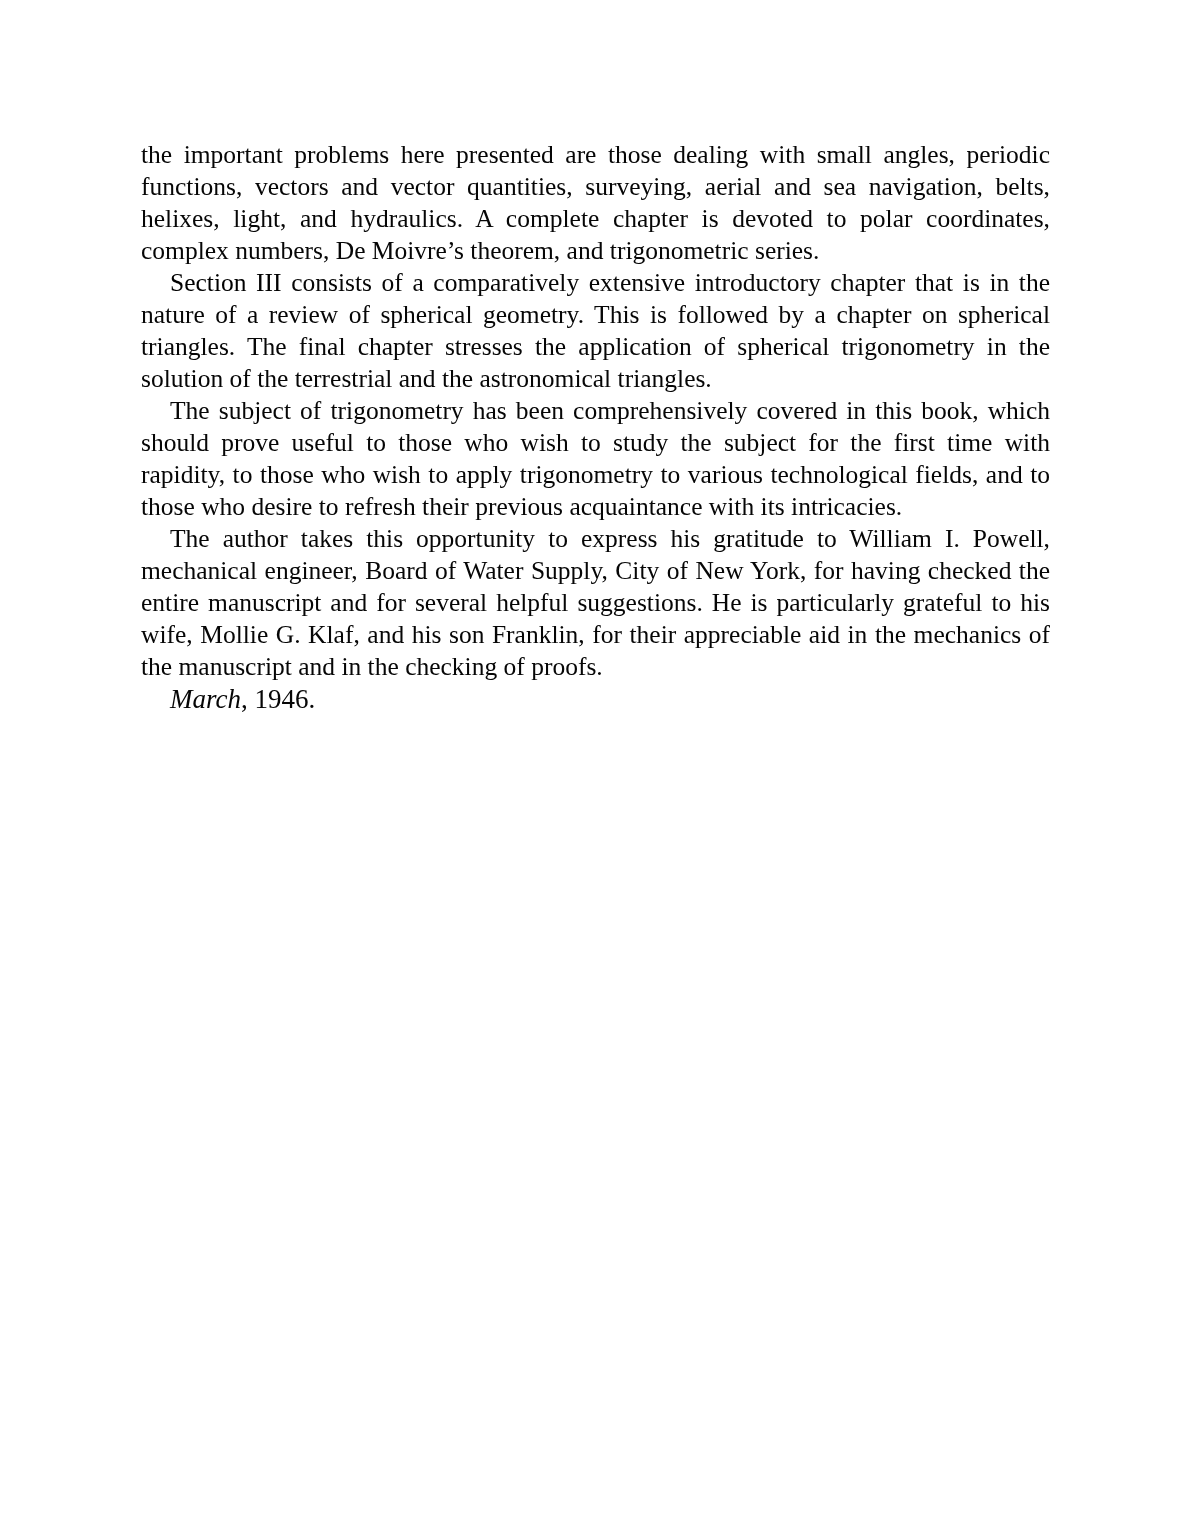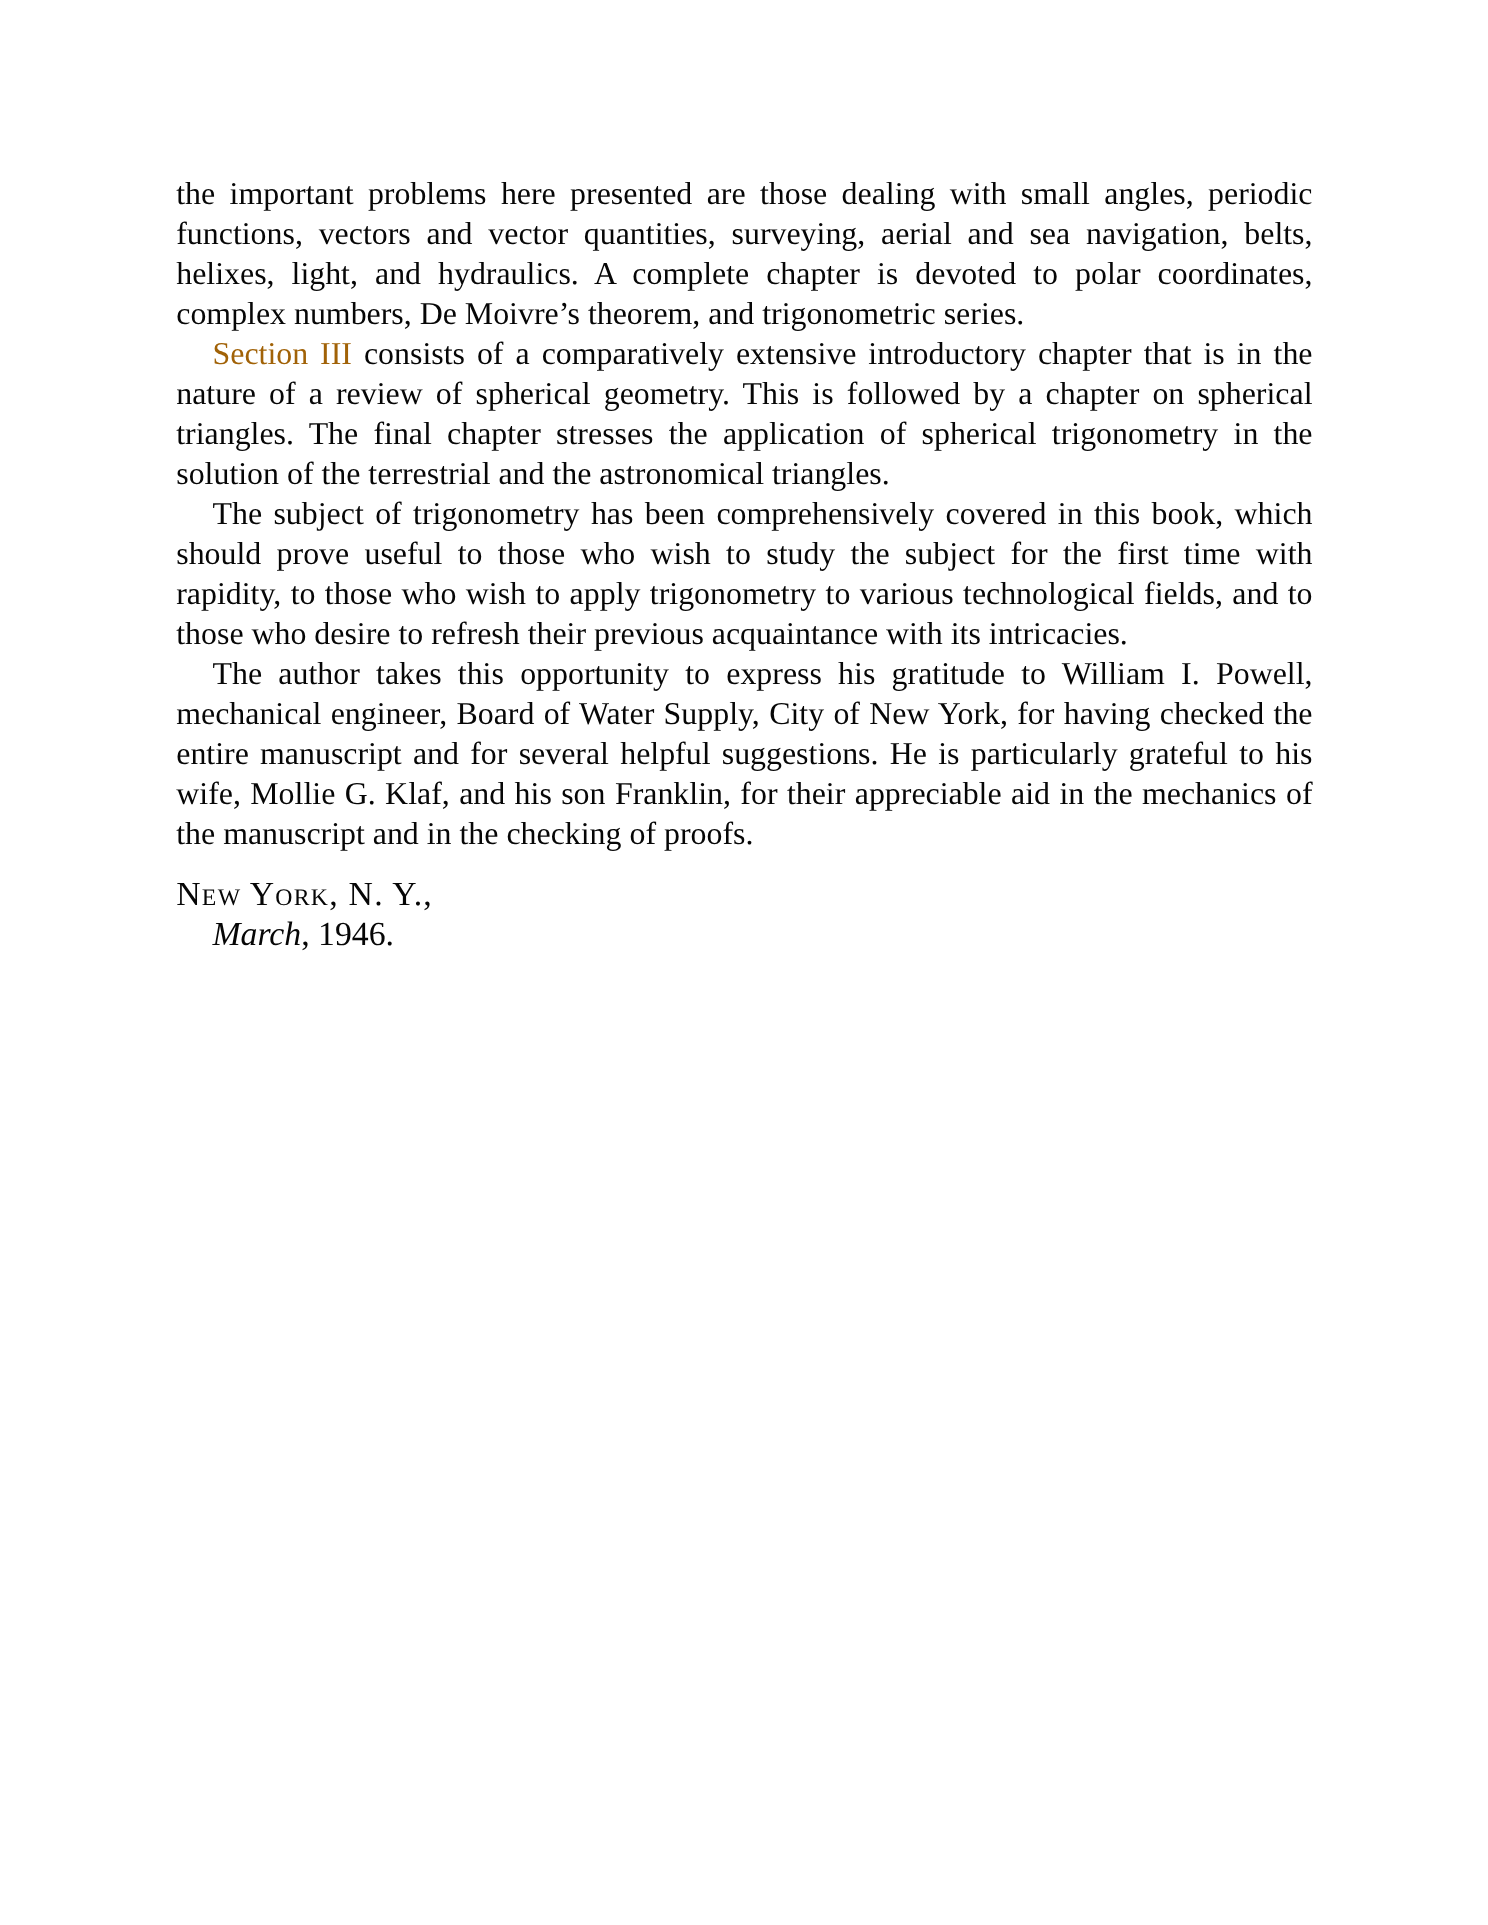--- a/index.html
+++ b/index.html
@@ -27,21 +27,21 @@
     text-align: justify;
   }
   .para {
     margin: 0;
     text-indent: 29px;
   }
   .para.first {
     text-indent: 0;
   }
   .link {
-    color: #a16207;
+    color: #000000;
     text-decoration: none;
     cursor: pointer;
   }
   .signature {
     margin: 0;
     font-size: 21px;
     line-height: 32px;
     text-align: right;
     text-indent: 0;
   }
@@ -76,18 +76,17 @@
     <p class="para first">the important problems here presented are those dealing with small angles, periodic functions, vectors and vector quantities, surveying, aerial and sea navigation, belts, helixes, light, and hydraulics. A complete chapter is devoted to polar coordinates, complex numbers, De Moivre’s theorem, and trigonometric series.</p>
 
     <p class="para"><a class="link">Section III</a><span> consists of a comparatively extensive introductory chapter that is in the nature of a review of spherical geometry. This is followed by a chapter on spherical triangles. The final chapter stresses the application of spherical trigonometry in the solution of the terrestrial and the astronomical triangles.</span></p>
 
 
     <p class="para">The subject of trigonometry has been comprehensively covered in this book, which should prove useful to those who wish to study the subject for the first time with rapidity, to those who wish to apply trigonometry to various technological fields, and to those who desire to refresh their previous acquaintance with its intricacies.</p>
 
     <p class="para">The author takes this opportunity to express his gratitude to William I. Powell, mechanical engineer, Board of Water Supply, City of New York, for having checked the entire manuscript and for several helpful suggestions. He is particularly grateful to his wife, Mollie G. Klaf, and his son Franklin, for their appreciable aid in the mechanics of the manuscript and in the checking of proofs.</p>
 
 
-    <p class="place-line"><span class="smallcaps">New York, N. Y.,</span></p>
 
     <p class="date-line"><span class="italic">March</span><span>, 1946.</span></p>
 
   </main>
 </div>
 
 </body></html>

